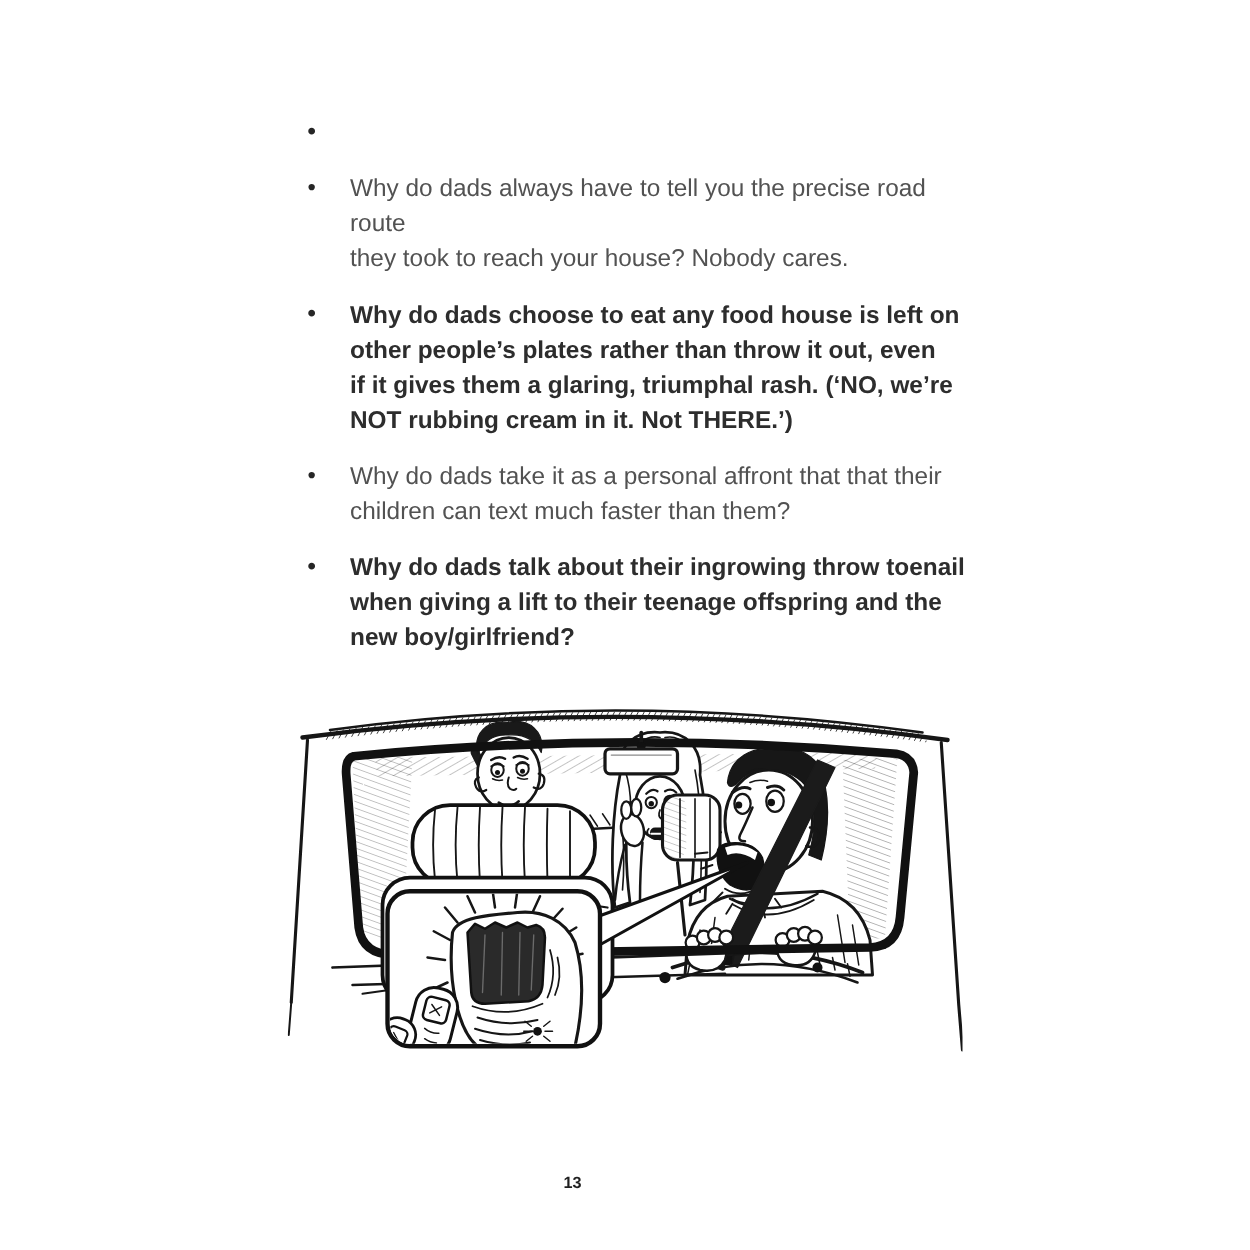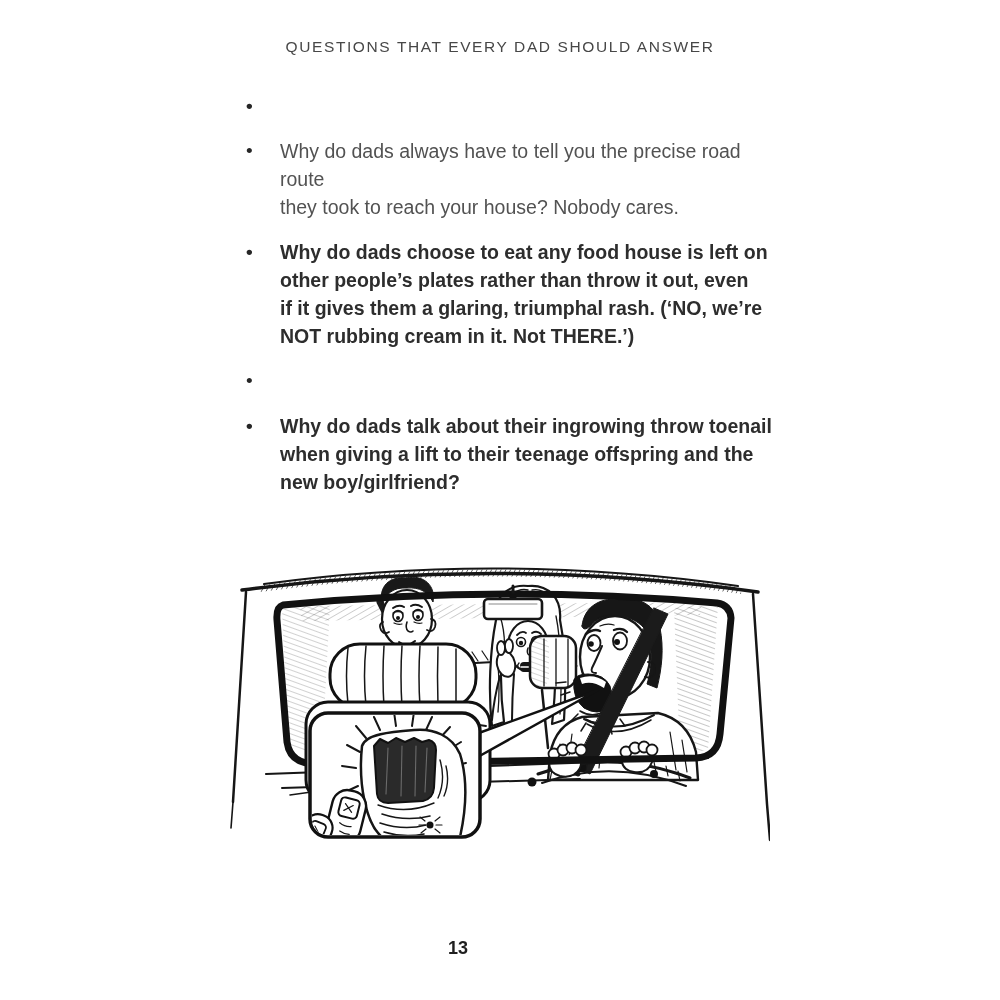--- a/index.html
+++ b/index.html
@@ -16,48 +16,49 @@
     display:flex;align-items:flex-start;margin:0 0 17px 0;
     font-size:19.5px;line-height:28px;color:#525252;font-weight:400;
   }
   .bullet-list li.bold{color:#2d2d2d;font-weight:bold;}
   .bullet-list .marker{flex:0 0 34px;color:#262626;font-size:19px;line-height:28px;}
   .bullet-list .qtext{white-space:pre-line;}
   .illustration{position:absolute;left:230px;top:542px;width:540px;height:310px;}
   .illustration svg{display:block;width:540px;height:310px;}
   .page-number{
     position:absolute;top:938px;left:0;width:916px;text-align:center;
-    font-size:18px;font-weight:bold;color:#1f1f1f;
+    font-size:13px;font-weight:bold;color:#1f1f1f;
   }
 </style>
 </head>
 <body>
 
 <div class="page">
 
-  <div class="running-head">QUESTIONS THAT EVERY DAD SHOULD ANSWER</div>
 
   <ul class="bullet-list">
       <li class="bold">
         <span class="marker">•</span>
       </li>
       <li>
         <span class="marker">•</span>
         <span class="qtext">Why do dads always have to tell you the precise road route
 they took to reach your house? Nobody cares.</span>
       </li>
       <li class="bold">
         <span class="marker">•</span>
         <span class="qtext">Why do dads choose to eat any food house is left on
 other people’s plates rather than throw it out, even
 if it gives them a glaring, triumphal rash. (‘NO, we’re
 NOT rubbing cream in it. Not THERE.’)</span>
       </li>
       <li>
         <span class="marker">•</span>
+        <span class="qtext">Why do dads take it as a personal affront that that their
+children can text much faster than them?</span>
       </li>
       <li class="bold">
         <span class="marker">•</span>
         <span class="qtext">Why do dads talk about their ingrowing throw toenail
 when giving a lift to their teenage offspring and the
 new boy/girlfriend?</span>
       </li>
     </ul>
 
   <div class="illustration">

